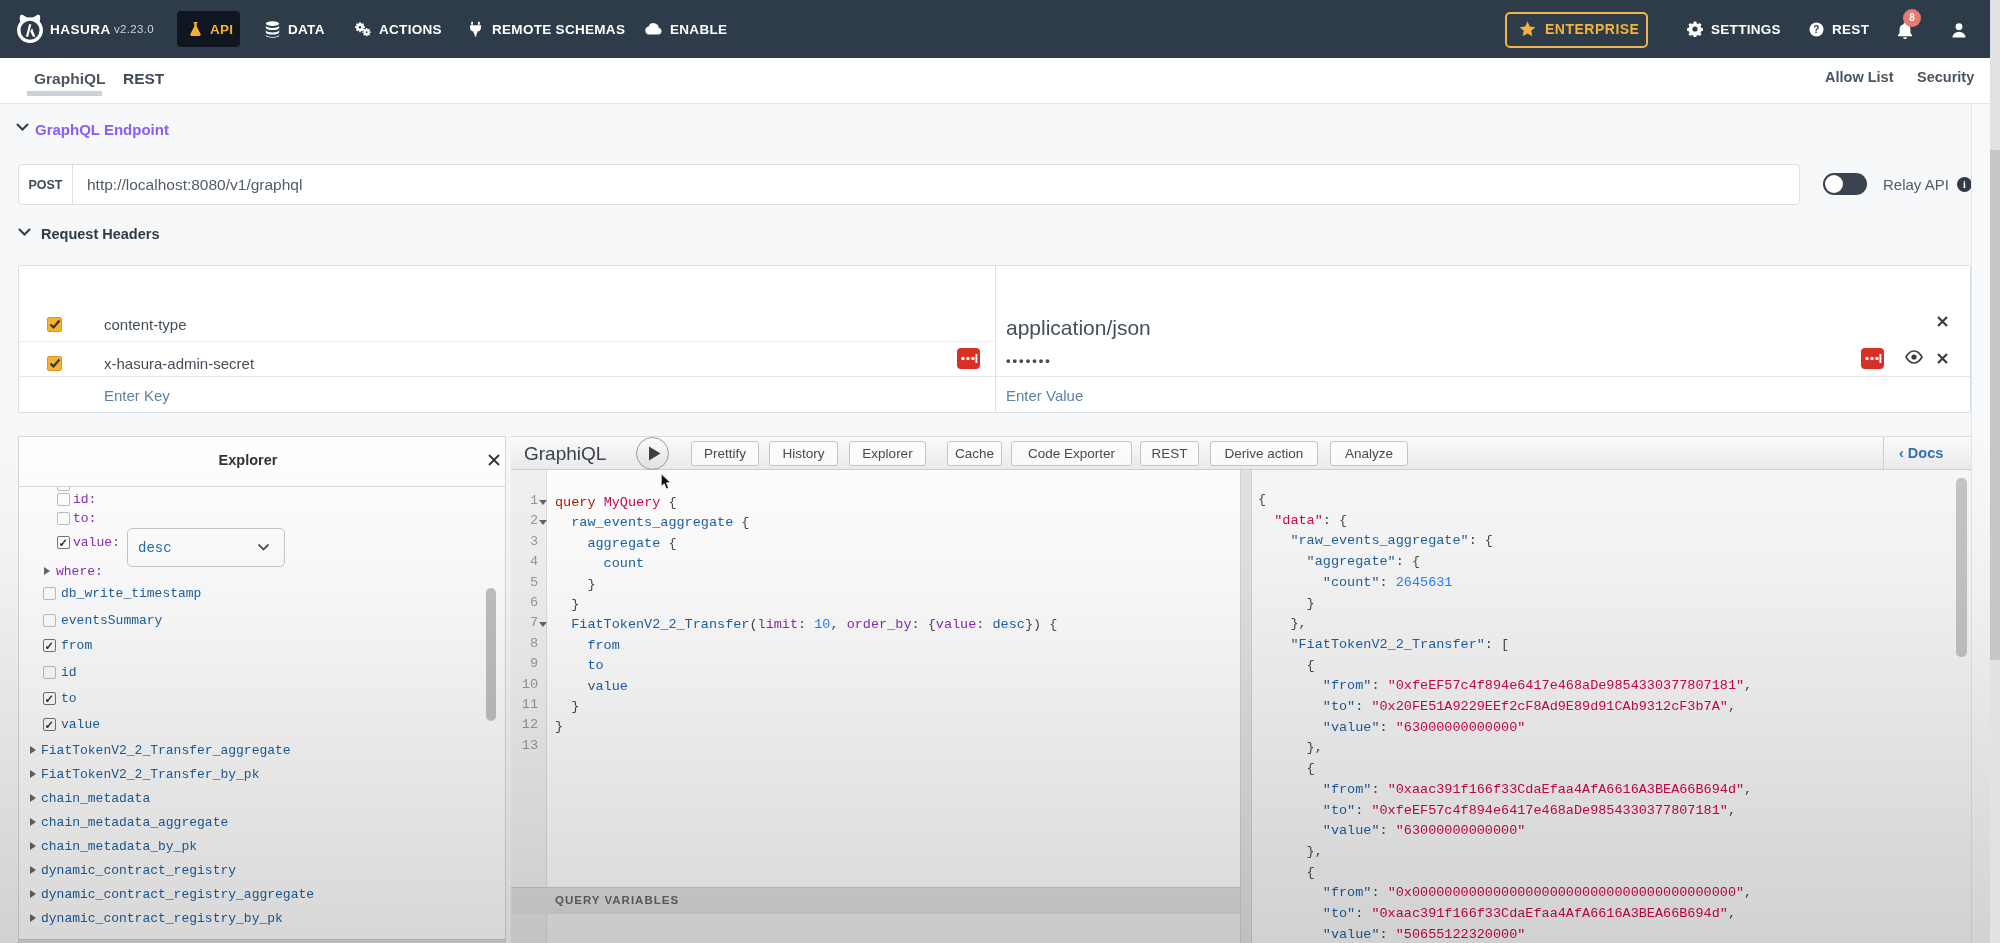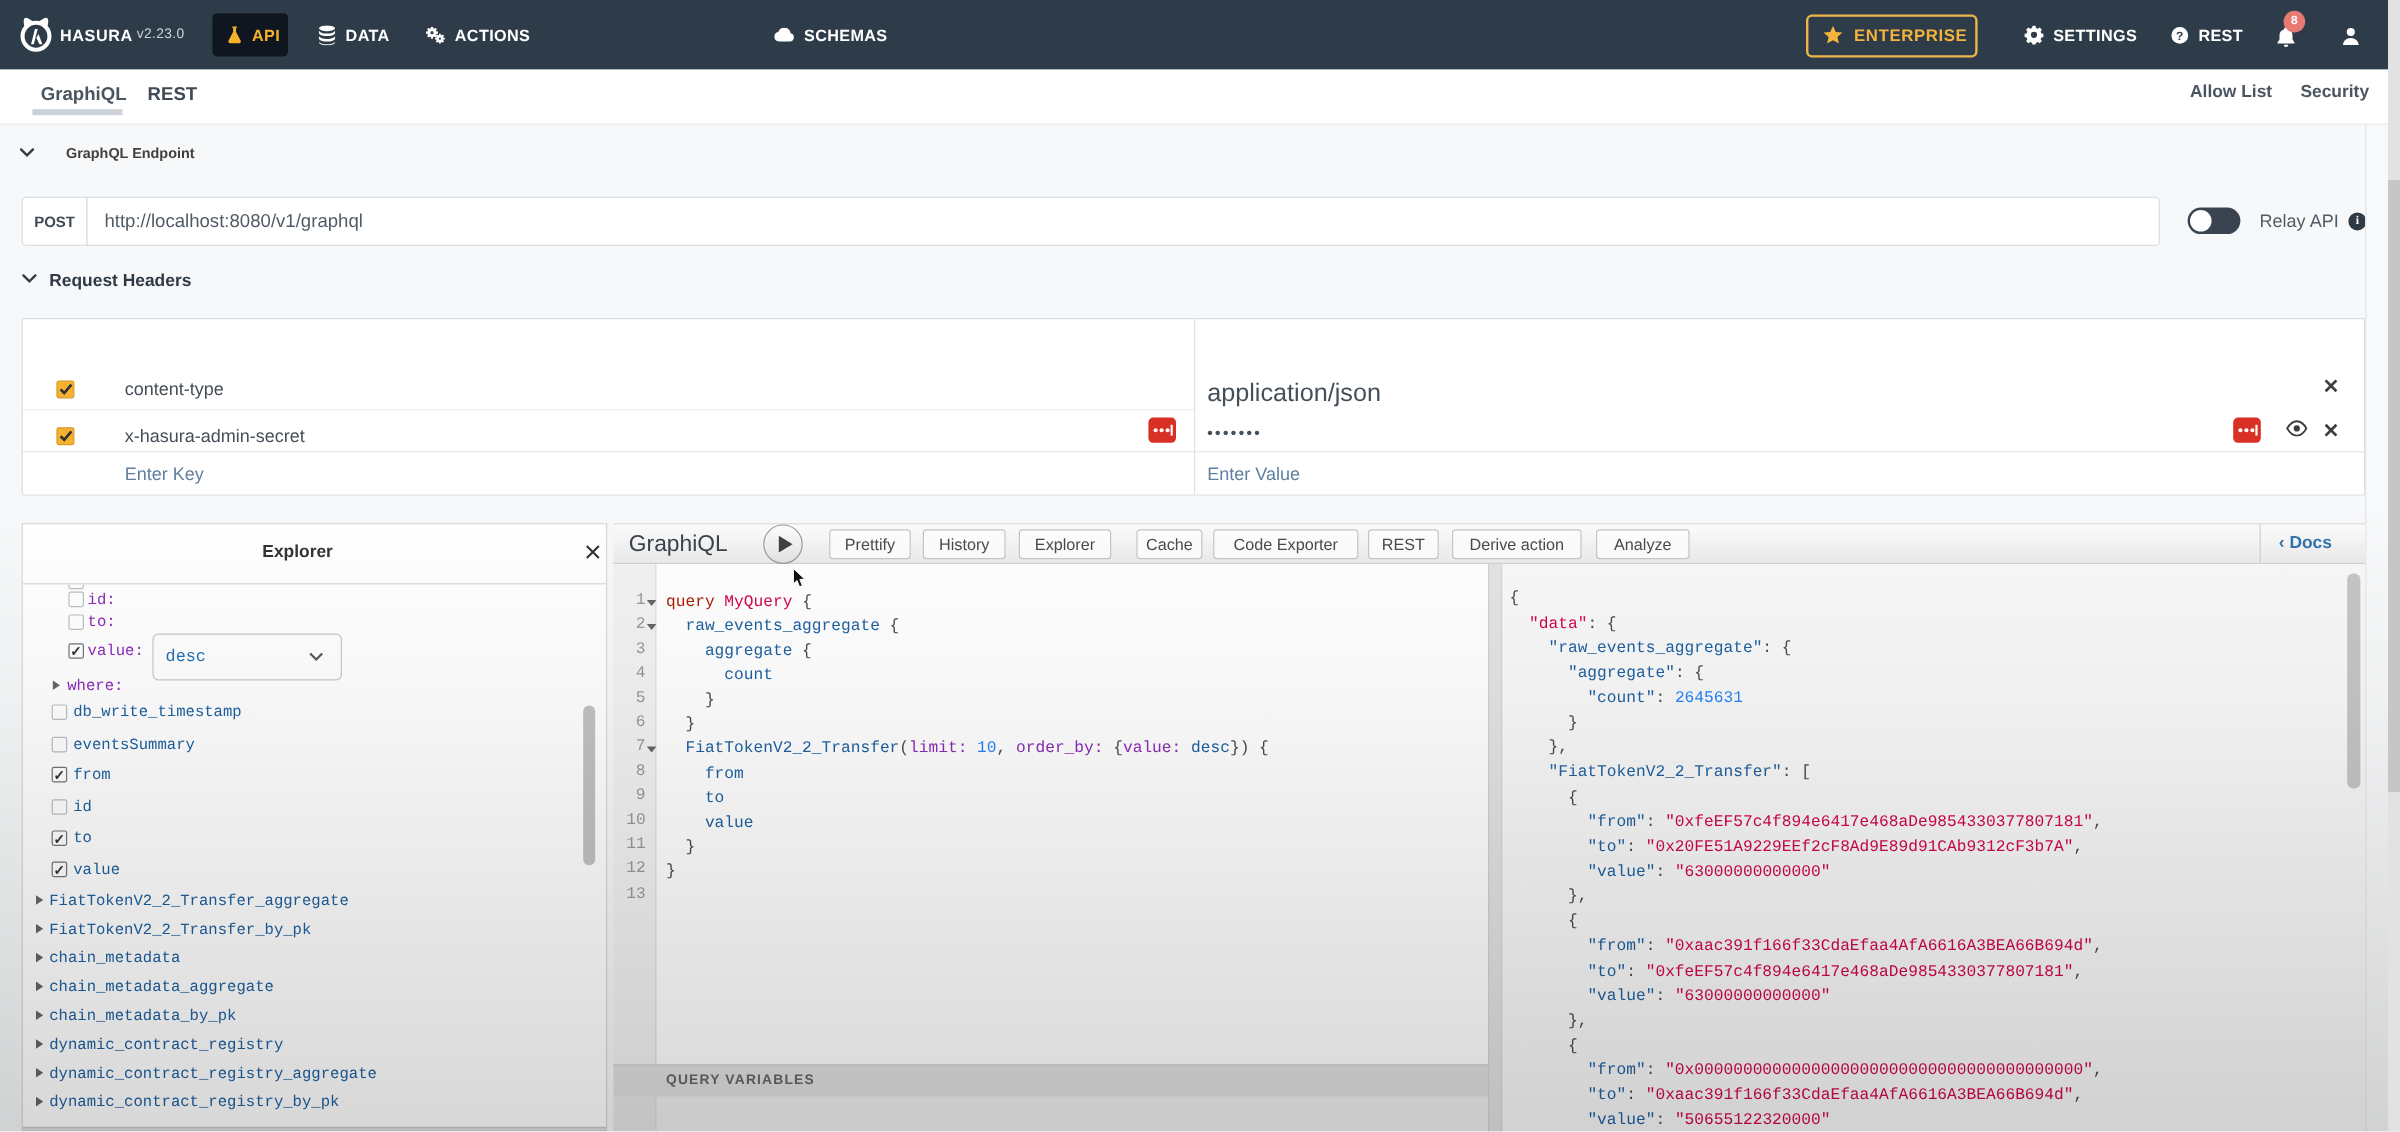--- a/index.html
+++ b/index.html
@@ -83,25 +83,34 @@
             <path d="M5 0.2 v1.6 M5 8.6 v1.6 M0 5.2 h1.6 M8.4 5.2 h1.6 M1.5 1.7 l1.1 1.1 M7.4 7.6 l1.1 1.1 M8.5 1.7 l-1.1 1.1 M2.6 7.6 l-1.1 1.1"></path>
           </g>
         <circle cx="11.6" cy="10.2" r="2" stroke-width="2.2"></circle>
         <g stroke-width="1.5">
             <path d="M11.6 6.1 v1.3 M11.6 13 v1.3 M7.5 10.2 h1.3 M14.4 10.2 h1.3 M8.7 7.3 l0.9 0.9 M13.6 12.2 l0.9 0.9 M14.5 7.3 l-0.9 0.9 M9.6 12.2 l-0.9 0.9"></path>
           </g>
       </g>
     </svg>
     <span>ACTIONS</span>
   </div>
+  <div class="navitem" style="left:469px;">
+    <svg width="13" height="16" viewBox="0 0 13 16" fill="#fff">
+        <path d="M2.2 0.8 h1.8 v3 h-1.8 z"></path>
+        <path d="M9 0.8 h1.8 v3 h-1.8 z"></path>
+        <path d="M1 4.2 h11 v2.2 a4.3 4.3 0 0 1 -3.6 4.2 v1 a1.9 1.9 0 0 1 -3.8 0 v-1 a4.3 4.3 0 0 1 -3.6 -4.2 z"></path>
+        <path d="M5.7 11 h1.6 v4.5 h-1.6 z"></path>
+      </svg>
+    <span style="margin-left:2px;">REMOTE SCHEMAS</span>
+  </div>
   <div class="navitem" style="left:645px;">
     <svg width="17" height="12" viewBox="0 0 17 12" fill="#fff">
         <path d="M4.2 11.5 a4 4 0 0 1 -0.6 -7.93 a5.3 5.3 0 0 1 10.23 1.2 a3.4 3.4 0 0 1 -0.73 6.73 z"></path>
       </svg>
-    <span>SCHEMAS</span>
+    <span>ENABLE</span>
   </div>
 
   <div class="abs" style="left:1505px;top:12px;width:143px;height:36px;border:2px solid #edb64a;border-radius:5px;"></div>
   <svg class="abs" style="left:1518px;top:21px" width="19" height="18" viewBox="0 0 19 18">
       <path d="M9.5 0.5 l2.3 5.1 5.6 0.55 -4.2 3.7 1.2 5.5 -4.9 -2.9 -4.9 2.9 1.2 -5.5 -4.2 -3.7 5.6 -0.55 z" fill="#f3b33c"></path>
     </svg>
   <div class="navitem" style="left:1545px;color:#f3b33c;font-size:14px;letter-spacing:.5px;">ENTERPRISE</div>
   <div class="navitem" style="left:1687px;">
     <svg width="16" height="16" viewBox="0 0 16 16" fill="#fff">
         <path d="M6.7 0.5 h2.6 l0.35 1.9 a5.8 5.8 0 0 1 1.5 0.62 l1.6 -1.1 l1.84 1.84 l-1.1 1.6 a5.8 5.8 0 0 1 0.62 1.5 l1.9 0.35 v2.6 l-1.9 0.35 a5.8 5.8 0 0 1 -0.62 1.5 l1.1 1.6 l-1.84 1.84 l-1.6 -1.1 a5.8 5.8 0 0 1 -1.5 0.62 l-0.35 1.9 h-2.6 l-0.35 -1.9 a5.8 5.8 0 0 1 -1.5 -0.62 l-1.6 1.1 l-1.84 -1.84 l1.1 -1.6 a5.8 5.8 0 0 1 -0.62 -1.5 l-1.9 -0.35 v-2.6 l1.9 -0.35 a5.8 5.8 0 0 1 0.62 -1.5 l-1.1 -1.6 l1.84 -1.84 l1.6 1.1 a5.8 5.8 0 0 1 1.5 -0.62 z M8 5.4 a2.6 2.6 0 1 0 0 5.2 a2.6 2.6 0 0 0 0 -5.2 z"></path>
@@ -129,21 +138,21 @@
   <div class="abs" style="left:34px;top:12px;font-size:15.5px;font-weight:bold;color:#4a5560;">GraphiQL</div>
   <div class="abs" style="left:27px;top:33px;width:75px;height:5px;background:#ccd2d7;"></div>
   <div class="abs" style="left:123px;top:12px;font-size:15.5px;font-weight:bold;color:#3f4a55;">REST</div>
   <div class="abs" style="left:1825px;top:11px;font-size:14.5px;font-weight:bold;color:#4a5560;">Allow List</div>
   <div class="abs" style="left:1917px;top:11px;font-size:14.5px;font-weight:bold;color:#4a5560;">Security</div>
 </div>
 <div id="topsection">
   <svg class="abs" style="left:16px;top:123px" width="13" height="9" viewBox="0 0 13 9">
       <path d="M1.5 1.5 L6.5 6.5 L11.5 1.5" stroke="#333b44" stroke-width="2" fill="none" stroke-linecap="round"></path>
     </svg>
-  <div class="abs" style="left:55px;top:121px;font-size:12px;font-weight:bold;color:#404040;">GraphQL Endpoint</div>
+  <div class="abs" style="left:35px;top:121px;font-size:15px;font-weight:bold;color:#8b5cf6;">GraphQL Endpoint</div>
 
   <div class="abs" style="left:18px;top:164px;width:55px;height:41px;background:#fff;border:1px solid #d9dee3;border-radius:4px 0 0 4px;text-align:center;line-height:40px;font-size:12.5px;font-weight:bold;color:#3f4a55;">POST</div>
   <div class="abs" style="left:72px;top:164px;width:1728px;height:41px;background:#fff;border:1px solid #d9dee3;border-radius:0 4px 4px 0;line-height:39px;font-size:15.5px;color:#525c66;padding-left:14px;">http://localhost:8080/v1/graphql</div>
   <div class="abs" style="left:1823px;top:173px;width:44px;height:22px;background:#3a4450;border-radius:11px;"></div>
   <div class="abs" style="left:1825px;top:175px;width:18px;height:18px;background:#fff;border-radius:50%;"></div>
   <div class="abs" style="left:1883px;top:176px;font-size:15px;color:#525c66;">Relay API</div>
   <div class="abs" style="left:1957px;top:177px;width:15px;height:15px;background:#2f3a45;border-radius:50%;color:#fff;font-size:10px;font-weight:bold;text-align:center;line-height:15px;font-family:'Liberation Serif',serif;">i</div>
   <svg class="abs" style="left:18px;top:228px" width="13" height="9" viewBox="0 0 13 9">
       <path d="M1.5 1.5 L6.5 6.5 L11.5 1.5" stroke="#333b44" stroke-width="2" fill="none" stroke-linecap="round"></path>
     </svg>

